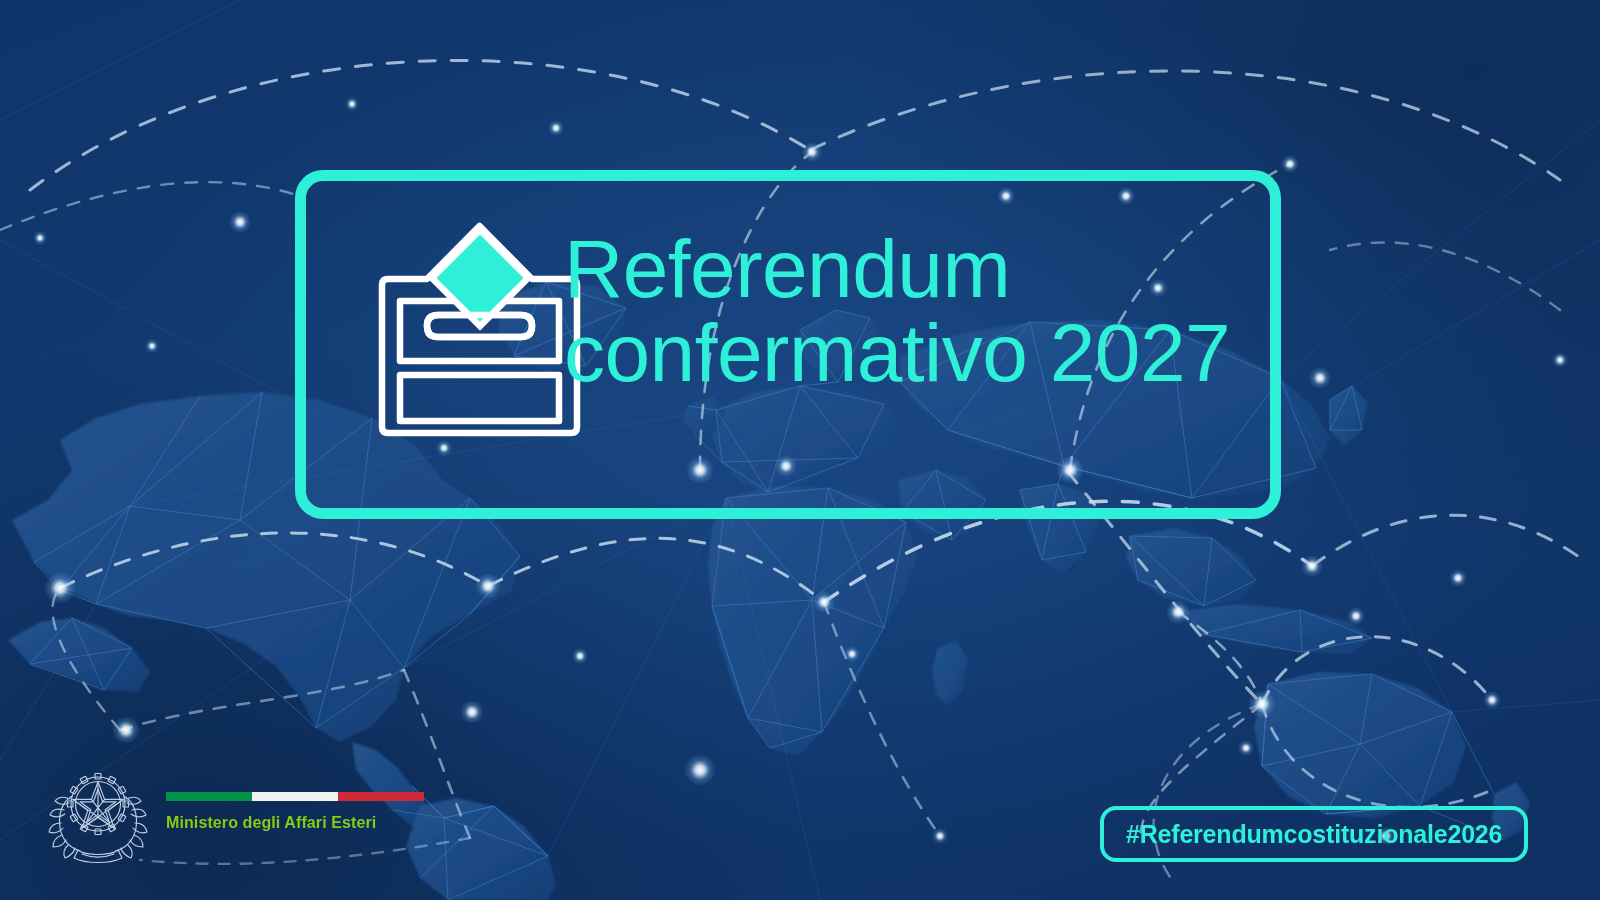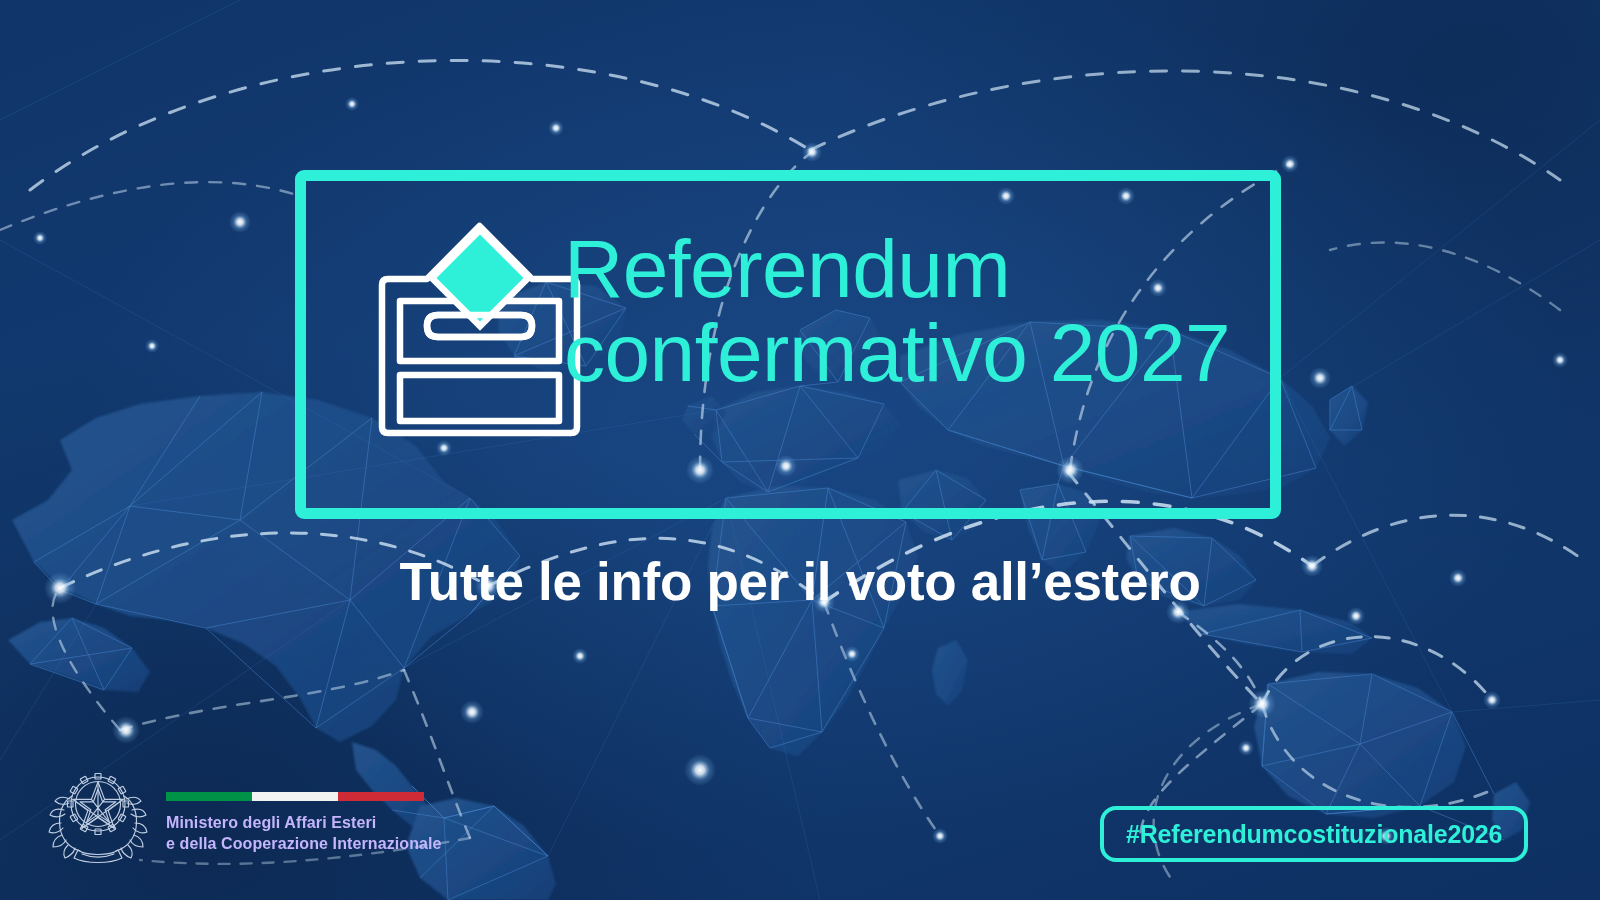--- a/index.html
+++ b/index.html
@@ -31,21 +31,21 @@
   }
 
   #bg-map svg, #bg-mesh svg, #bg-routes svg, #bg-nodes svg { width:100%; height:100%; display:block; }
 
   
   #title-card {
     position:absolute;
     left:295px; top:170px;
     width:986px; height:349px;
     border:11px solid var(--cyan,#2ef0d8);
-    border-radius:9px;
+    border-radius:28px;
   }
 
   #ballot-icon {
     position:absolute;
     left:66px; top:28px;
     width:215px; height:230px;
   }
   #ballot-icon svg { width:100%; height:100%; display:block; }
 
   #title-text {
@@ -90,21 +90,21 @@
     width:258px; height:9px;
     display:flex;
     margin-bottom:11px;
   }
   #tricolore i { flex:1 1 33.333%; display:block; }
   #tricolore i.green { background:#009246; }
   #tricolore i.white { background:#f1f2f2; }
   #tricolore i.red   { background:#ce2b37; }
 
   .ministry-line {
-    color:#c4b5fd;
+    color:#84cc16;
     font-size:16px;
     line-height:21px;
     font-weight:700;
     letter-spacing:0.1px;
     white-space:nowrap;
   }
 
   
   #hashtag-pill {
     position:absolute;
@@ -352,21 +352,20 @@
         <path d="M66 106 L149 106 Q160 106 160 117 Q160 128 149 128 L66 128 Q55 128 55 117 Q55 106 66 106 Z" fill="none" stroke="#ffffff" stroke-width="6.5" stroke-linejoin="round"></path>
       </svg>
     </div>
 
     <div id="title-text">
       <div class="title-line">Referendum</div>
       <div class="title-line">confermativo 2027</div>
     </div>
   </div>
 
-  <div id="subtitle">Tutte le info per il voto all’estero</div>
 
   <div id="ministry-lockup">
 
     <div id="emblem">
       <svg viewBox="0 0 100 112" aria-hidden="true">
         <g fill="none" stroke="#cfdcee" stroke-width="1.15" stroke-linejoin="round" stroke-linecap="round" opacity="0.92">
 
           <circle cx="50" cy="52" r="27"></circle>
           <circle cx="50" cy="52" r="22.5"></circle>
           <g>
@@ -411,21 +410,20 @@
       </svg>
     </div>
 
     <div id="ministry-text">
       <div id="tricolore">
         <i class="green"></i>
         <i class="white"></i>
         <i class="red"></i>
       </div>
       <div class="ministry-line">Ministero degli Affari Esteri</div>
-      <div class="ministry-line">e della Cooperazione Internazionale</div>
     </div>
   </div>
 
   <div id="hashtag-pill">
     <span id="hashtag-label">#Referendumcostituzionale2026</span>
   </div>
 
 </div>
 
 </body></html>

